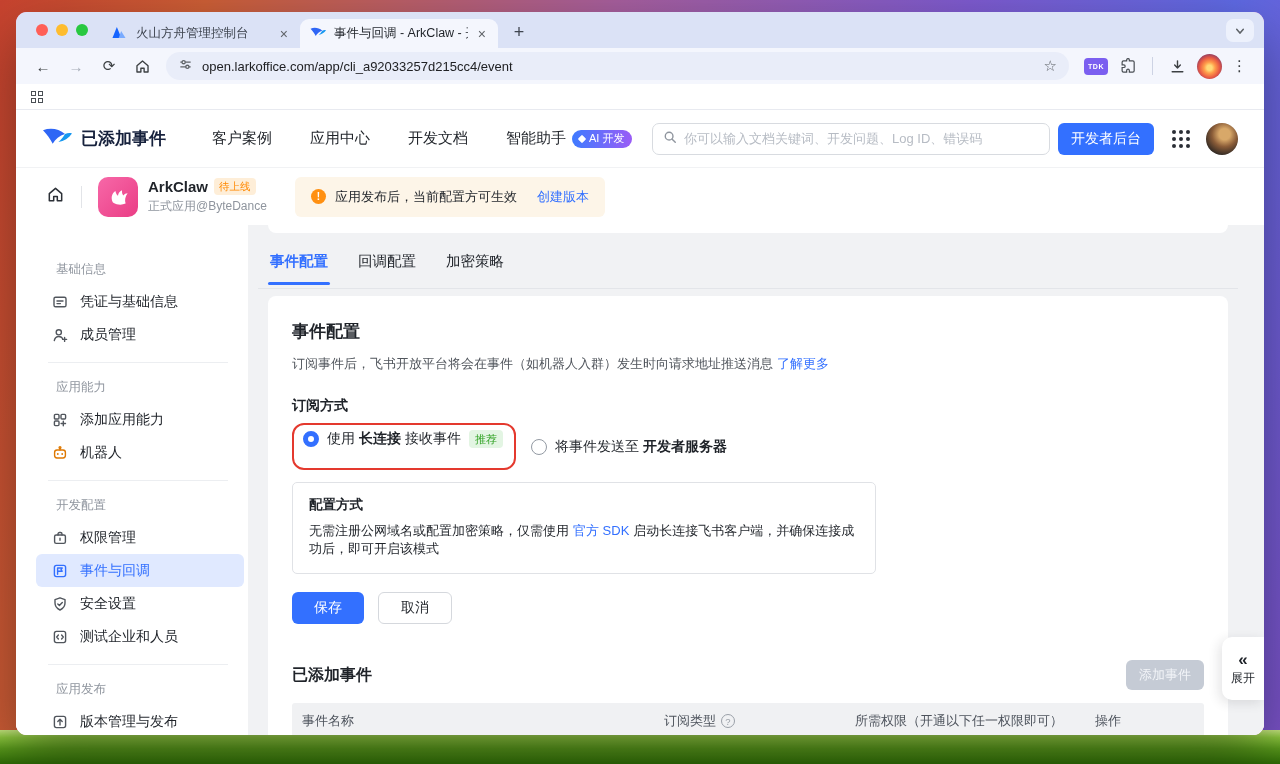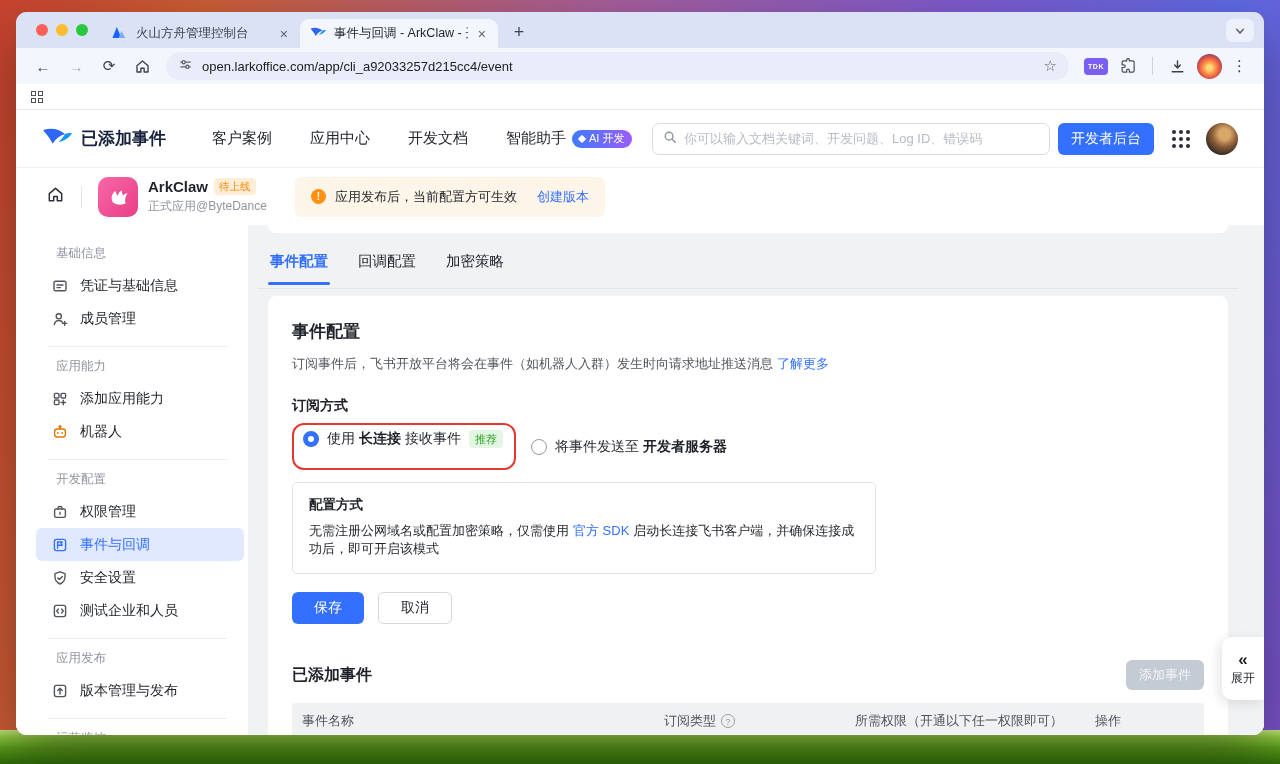--- a/index.html
+++ b/index.html
@@ -73,21 +73,21 @@
   .app-tag{height:17px;padding:0 5px;background:#feeed8;color:#ff8800;font-size:10.5px;border-radius:4px;display:flex;align-items:center}
   .app-sub{font-size:12px;color:#8f959e;margin-top:3px}
   .banner{margin-left:28px;height:40px;background:#fdf5e8;border-radius:6px;display:flex;align-items:center;padding:0 16px}
   .warn-ic{width:15px;height:15px;border-radius:50%;background:#ff9012;color:#fff;font-size:10px;font-weight:700;
            display:flex;align-items:center;justify-content:center;margin-right:9px}
   .banner-text{font-size:13px;color:#1f2329}
   .banner-link{font-size:13px;color:#3370ff;margin-left:20px}
   
   .body-region{position:absolute;left:0;right:0;top:115px;bottom:0;display:flex}
   .sidebar{width:232px;background:#fff;padding-top:20px;flex-shrink:0}
-  .sgroup-label{margin:0 0 6px 40px;font-size:12.5px;color:#8f959e;height:18px}
+  .sgroup-label{margin:16px 0 6px 40px;font-size:12.5px;color:#8f959e;height:18px}
   .side-item{height:33px;display:flex;align-items:center;margin:0 4px 0 20px;padding-left:16px;border-radius:6px;
              gap:12px;font-size:14px;color:#1f2329}
   .side-item.active{background:#e0e9ff;color:#3370ff}
   .si-ic{width:16px;height:16px;display:flex;color:#51565d}
   .side-item.active .si-ic{color:#3370ff}
   .si-ic.orange{color:#de7802}
   .sdiv{height:1px;background:#eceef1;margin:11px 20px 11px 32px}
   .main{flex:1;background:#f1f2f4;position:relative}
   .remnant{position:absolute;top:0;left:20px;width:960px;height:8px;background:#fff;border-radius:0 0 8px 8px}
   .tabs-row{position:absolute;top:27px;left:22px;display:flex;gap:30px;font-size:14.5px;color:#1f2329}

